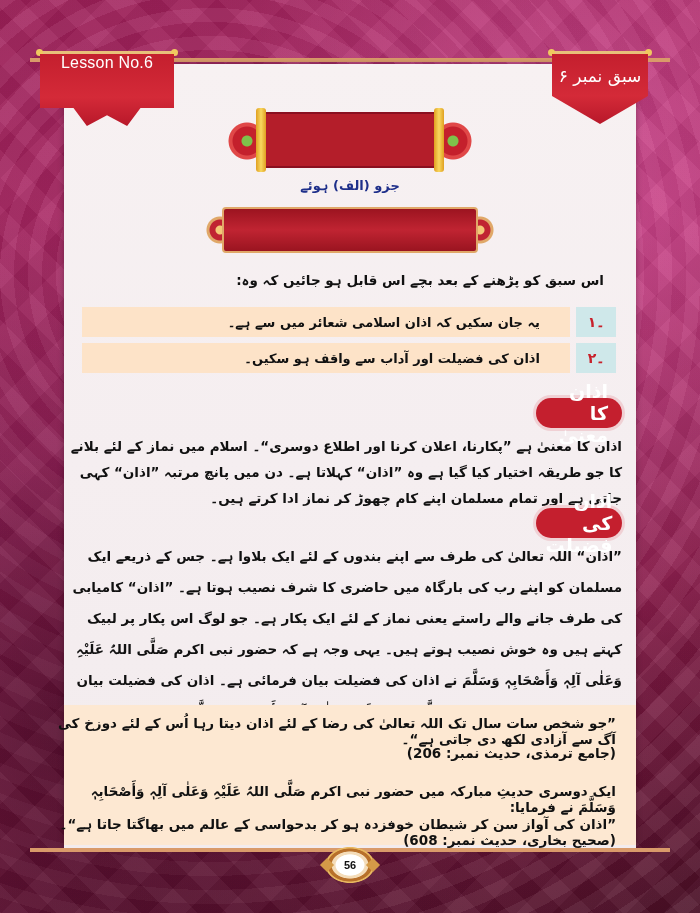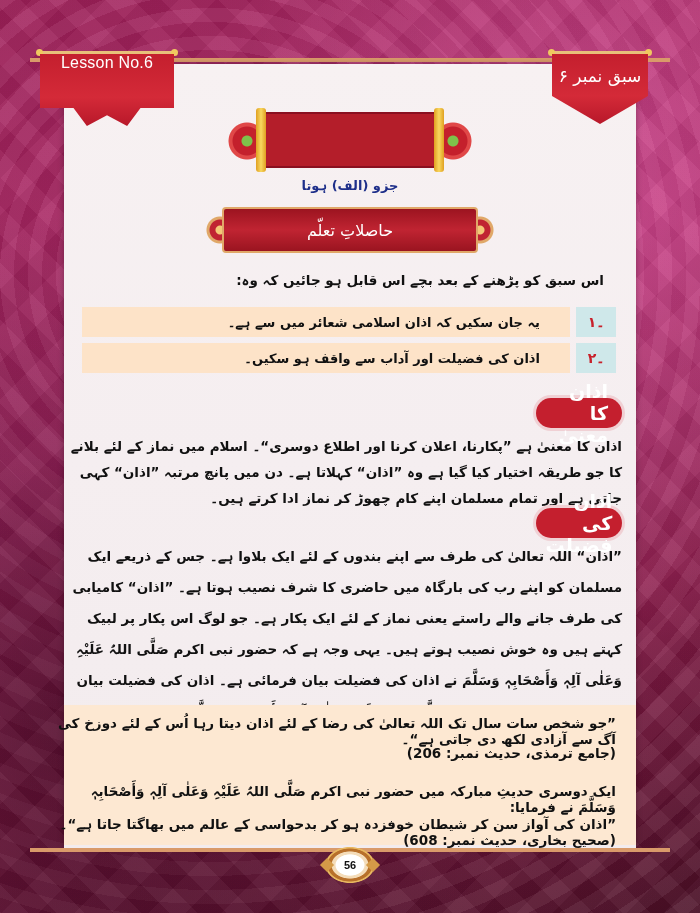--- a/index.html
+++ b/index.html
@@ -199,27 +199,26 @@
 </div>
 
 <div class="title-scroll">
   <div class="scroll-orn l"></div>
   <div class="scroll-orn r"></div>
   <div class="scroll-body"></div>
   <div class="scroll-bar l"></div>
   <div class="scroll-bar r"></div>
 </div>
 
-<div class="subtitle">جزو (الف) ہوتا</div>
+<div class="subtitle">جزو (الف) ہوئے</div>
 
 <div class="lo-banner">
   <div class="lo-orn l"></div>
   <div class="lo-orn r"></div>
   <div class="lo-body">
-    <span class="lo-ur">حاصلاتِ تعلّم</span>
   </div>
 </div>
 
 <div class="intro rtl">اس سبق کو پڑھنے کے بعد بچے اس قابل ہو جائیں کہ وہ:</div>
 
 <div class="outcome o1">
   <div class="num">۱۔</div>
   <div class="txt">یہ جان سکیں کہ اذان اسلامی شعائر میں سے ہے۔</div>
 </div>
 <div class="outcome o2">

